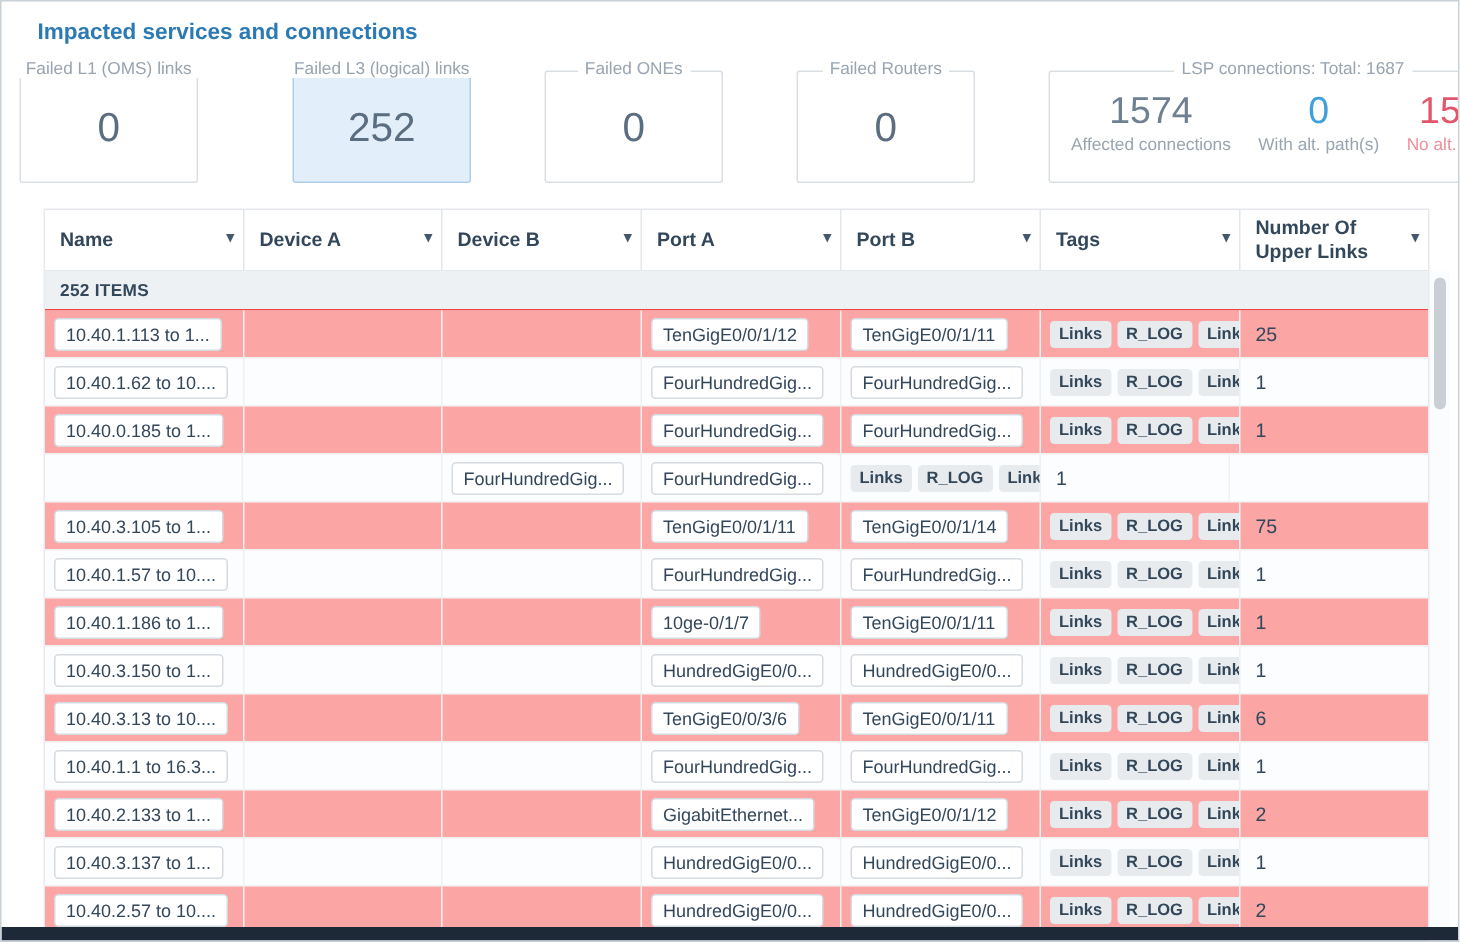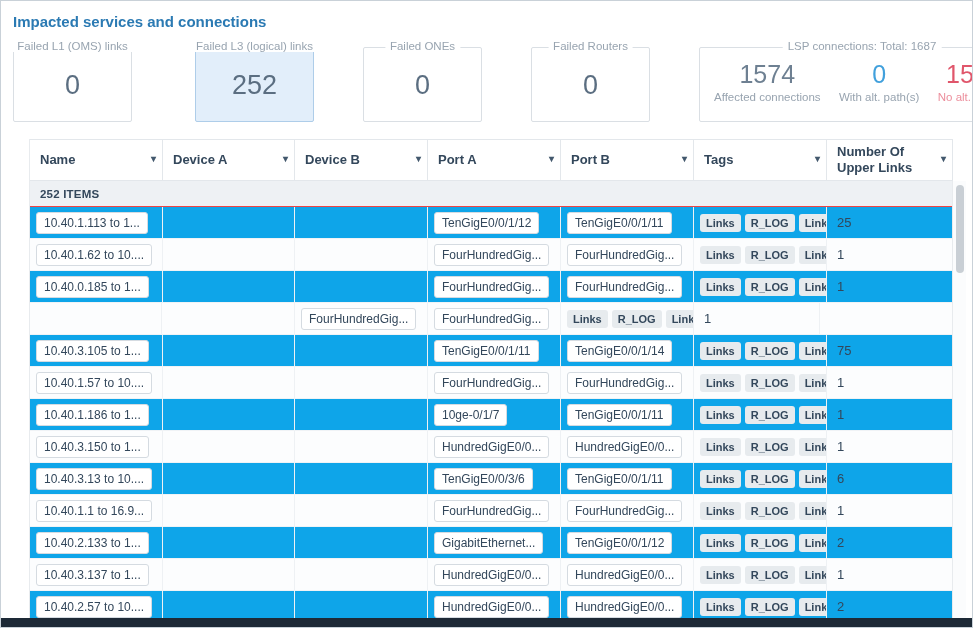--- a/index.html
+++ b/index.html
@@ -3,21 +3,21 @@
 <meta charset="utf-8">
 <style>
   * { margin:0; padding:0; box-sizing:border-box; }
   html,body { background:#e9ecef; }
   .app {
     position:relative; width:973px; height:628px; background:#fff;
     border:1px solid #c9d1d8; overflow:hidden;
     font-family:"Liberation Sans", sans-serif; color:#33475b;
   }
   .page-title {
-    position:absolute; top:12px; left:12px;
+    position:absolute; top:12px; left:24px;
     font-size:15px; font-weight:bold; color:#2b7ab3;
   }
   
   .stats-row { position:absolute; top:46px; left:12px; display:flex;gap:28px; }
   .stat-box {
     position:relative; width:119px; height:75px; margin-right:21px;
     border:1px solid #dadfe4; border-radius:2px; background:#fff; cursor:pointer;
   }
   .stat-box.highlight { background:#e2eefa; border-color:#aecde9;margin-left:14px; }
   .box-legend {
@@ -51,21 +51,21 @@
   .col-pa     { width:133px; }
   .col-pb     { width:133px; }
   .col-tags   { width:133px; }
   .col-upper  { width:126px; }
   .group-row {
     width:923px; height:26px; line-height:26px; background:#eef1f4;
     border-bottom:1px solid #ef4444; font-size:11.5px; font-weight:bold;
     color:#33475b; padding-left:10px; letter-spacing:.2px;
   }
   .tbody { width:923px; }
-  .tr { display:flex; height:32px; border-bottom:1px solid #f0f3f6; background:#0ea5e9; }
+  .tr { display:flex; height:32px; border-bottom:1px solid #f0f3f6; background:#fca5a5; }
   .tr:nth-child(even) { background:#fcfdfe; }
   .td {
     display:flex; align-items:center; padding:0 6px; overflow:hidden;
     border-right:1px solid #eef1f4;
   }
   .chip {
     display:inline-block; border:1px solid #d5dbe1; border-radius:3px; background:#fff;
     padding:3px 7px; font-size:12px; color:#33475b; white-space:nowrap;
     max-width:100%; overflow:hidden; cursor:pointer;
   }
@@ -334,21 +334,21 @@
     <div class="td col-tags">
             <span class="tag-badge">Links</span>
             <span class="tag-badge">R_LOG</span>
             <span class="tag-badge">Link</span>
           </div>
     <div class="td col-upper cell-upper">6</div>
   </div>
 
   <div class="tr">
     <div class="td col-name">
-      <span class="chip">10.40.1.1 to 16.9...</span>
+      <span class="chip">10.40.1.1 to 16.3...</span>
     </div>
     <div class="td col-da"></div>
     <div class="td col-db"></div>
     <div class="td col-pa">
       <span class="chip">FourHundredGig...</span>
     </div>
     <div class="td col-pb">
       <span class="chip">FourHundredGig...</span>
     </div>
     <div class="td col-tags">

